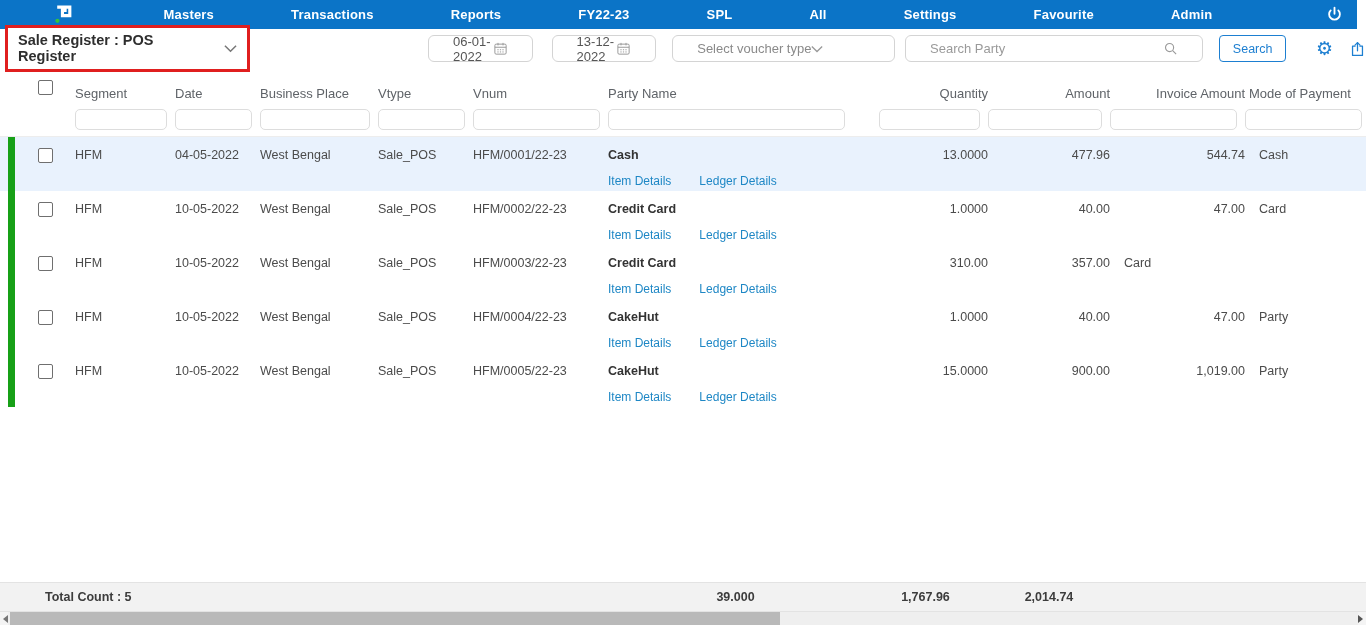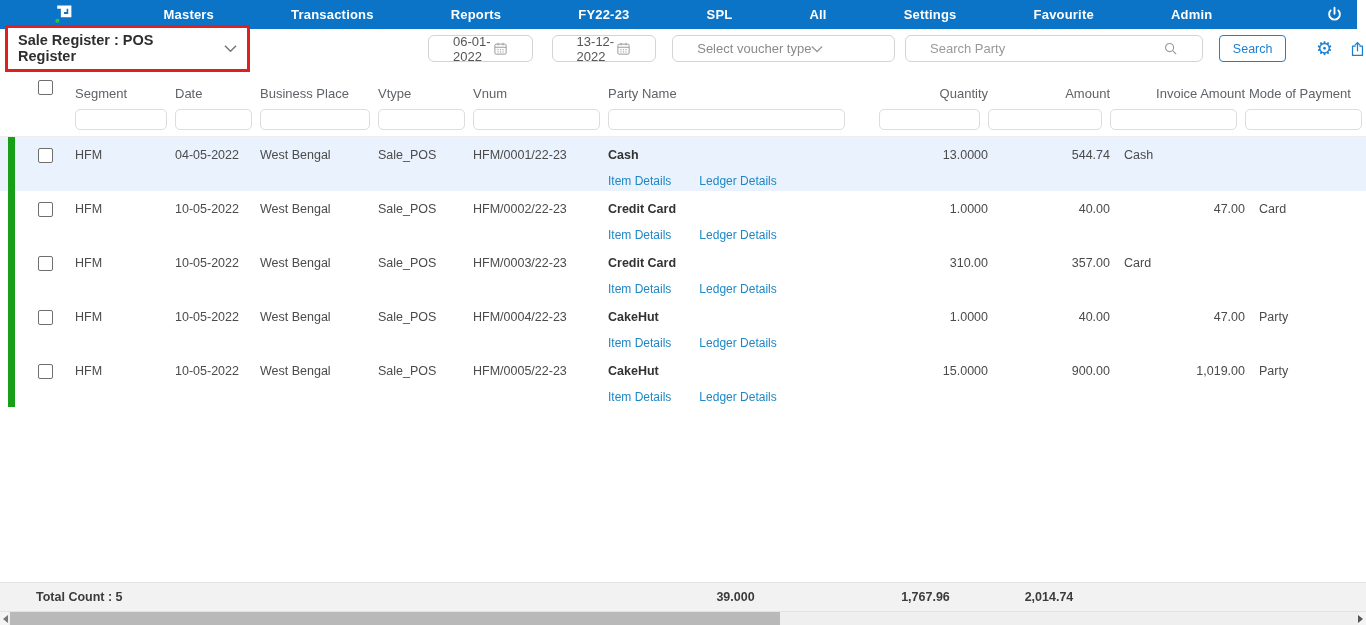--- a/index.html
+++ b/index.html
@@ -54,21 +54,21 @@
   .cell { font-size:12.5px; color:#4b4b4b; }
   .cell.num { text-align:right; }
   .cell.mode { padding-left:14px; color:#4b4b4b; }
   .party-name { font-weight:700; color:#333; font-size:12.5px; }
   .row-links { margin-top:12px; display:flex; gap:28px; }
   .row-links a { color:#1e87c5; font-size:12px; text-decoration:none; cursor:pointer; }
 
   
   .summary-bar { position:absolute; left:0; right:0; bottom:13px; height:30px; background:#f2f2f2;
     border-top:1px solid #e3e3e3; border-bottom:1px solid #e3e3e3; align-items:center; }
-  .summary-bar .count { grid-column:1 / span 3; padding-left:36px; font-weight:700; color:#3c3c3c;
+  .summary-bar .count { grid-column:1 / span 3; padding-left:45px; font-weight:700; color:#3c3c3c;
     font-size:12.5px; }
   .summary-bar .tot { text-align:center; font-weight:700; color:#3c3c3c; font-size:12.5px; }
   .hscroll { position:absolute; left:0; right:0; bottom:0; height:13px; background:#f4f4f4;
     display:flex; align-items:center; }
   .arr { width:0; height:0; border-top:4px solid transparent; border-bottom:4px solid transparent; cursor:pointer; }
   .arr-left { border-right:5px solid #777; margin-left:3px; }
   .arr-right { border-left:5px solid #555; margin-right:3px; }
   .hscroll-track { flex:1; height:13px; position:relative; background:#efefef; cursor:pointer; }
   .hscroll-thumb { position:absolute; left:2px; top:0; width:770px; height:13px; background:#b9b9b9; cursor:grab; }
 
@@ -211,20 +211,21 @@
     <div class="cell">Sale_POS</div>
     <div class="cell">HFM/0001/22-23</div>
     <div class="cell">
       <div class="party-name">Cash</div>
       <div class="row-links">
         <a>Item Details</a>
         <a>Ledger Details</a>
       </div>
     </div>
     <div class="cell num">13.0000</div>
+    <div class="cell num">477.96</div>
     <div class="cell num">544.74</div>
     <div class="cell mode">Cash</div>
   </div>
 
   <div class="grid trow">
     <div class="check-cell"><span class="cbx"></span></div>
     <div class="cell">HFM</div>
     <div class="cell">10-05-2022</div>
     <div class="cell">West Bengal</div>
     <div class="cell">Sale_POS</div>

